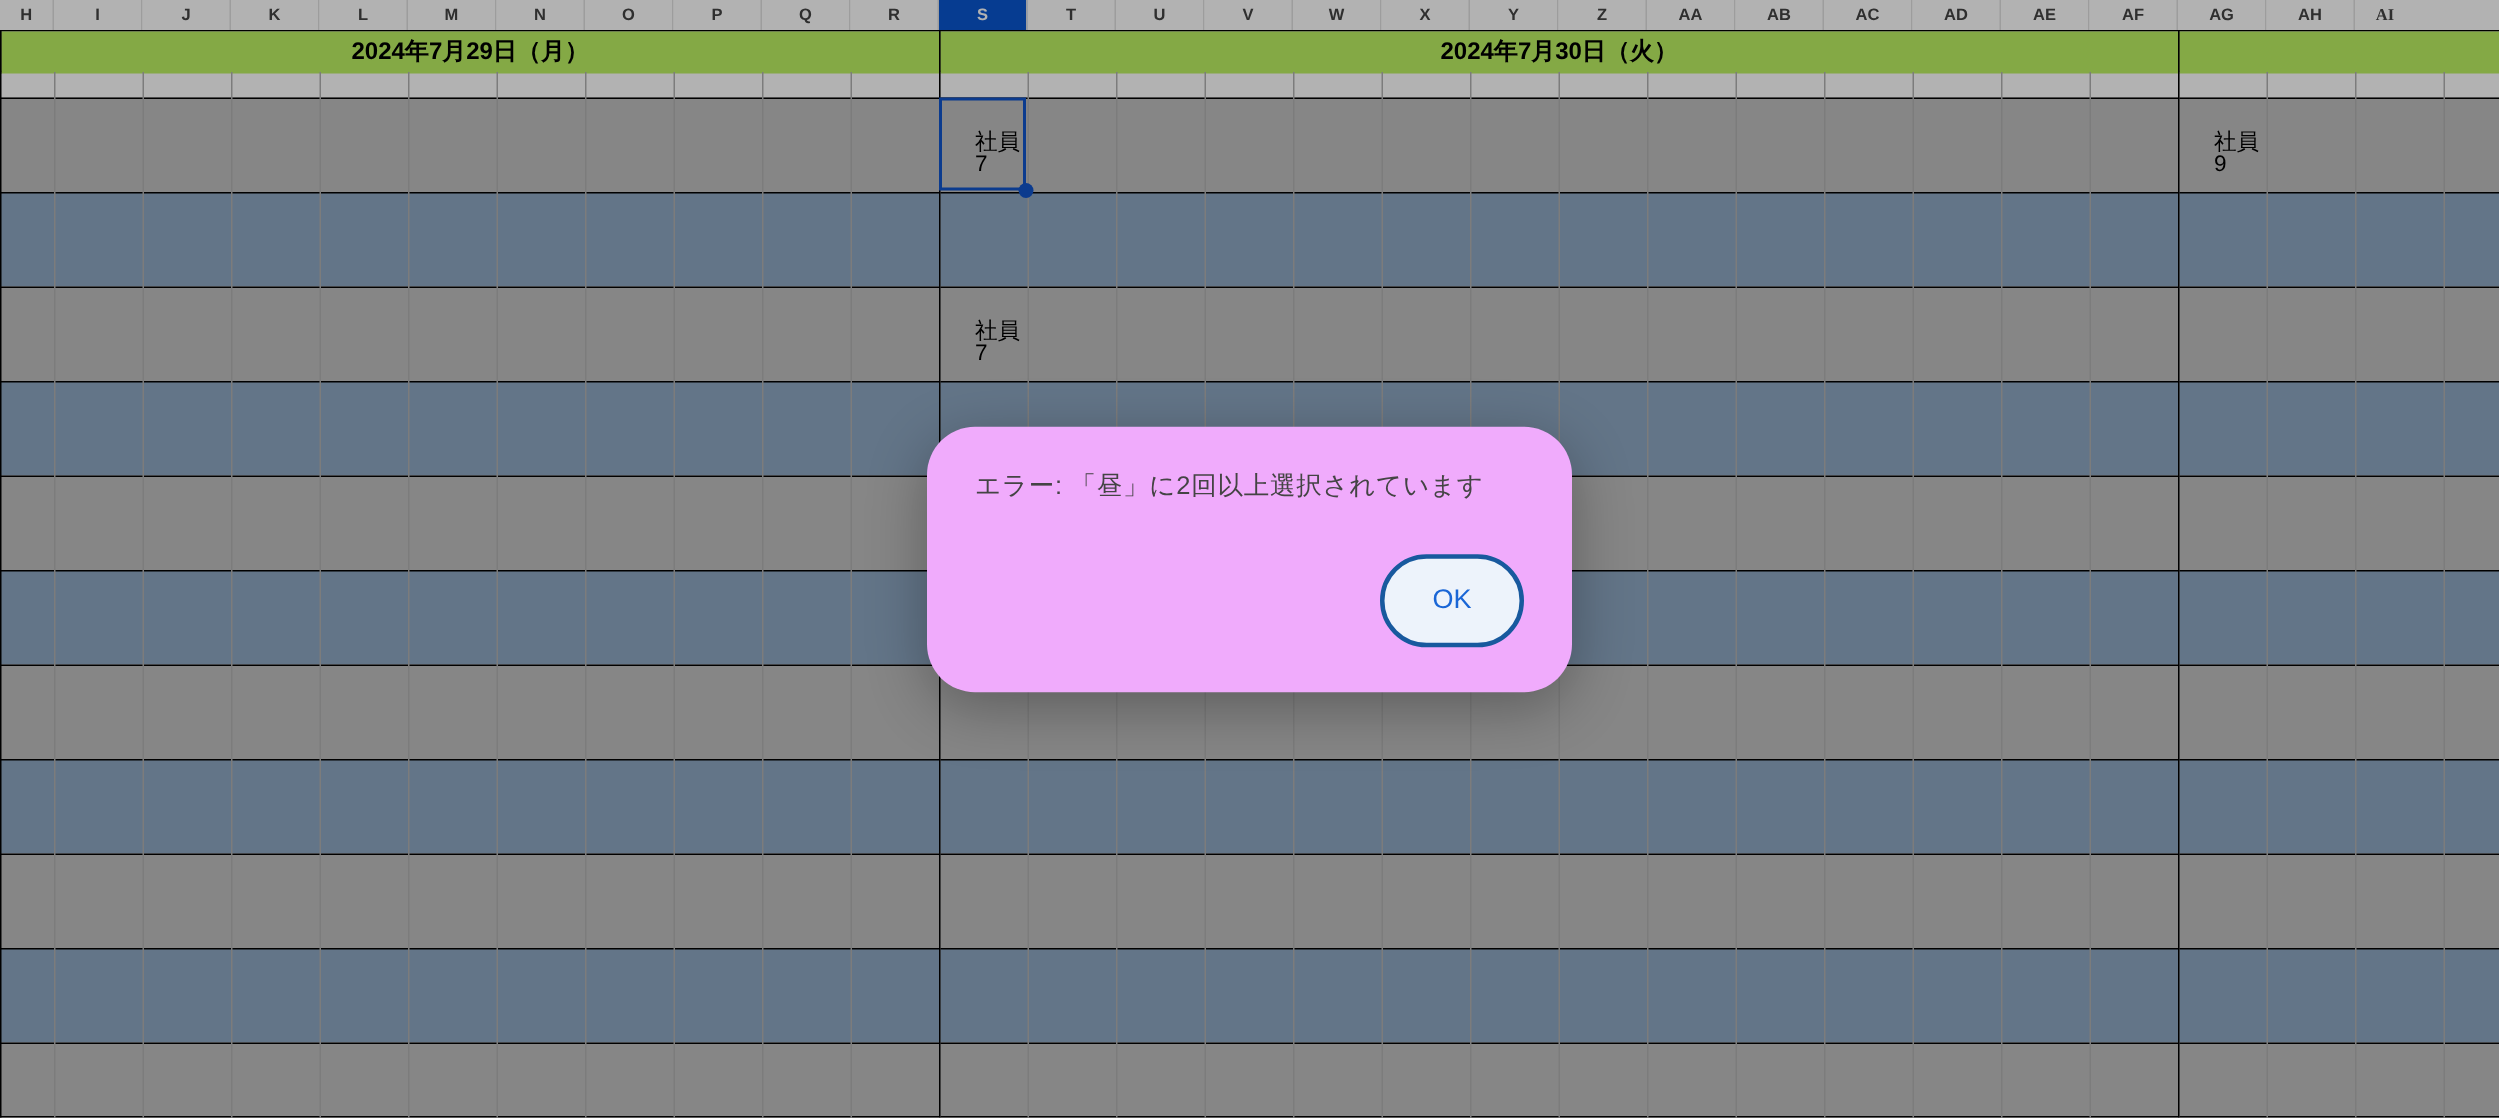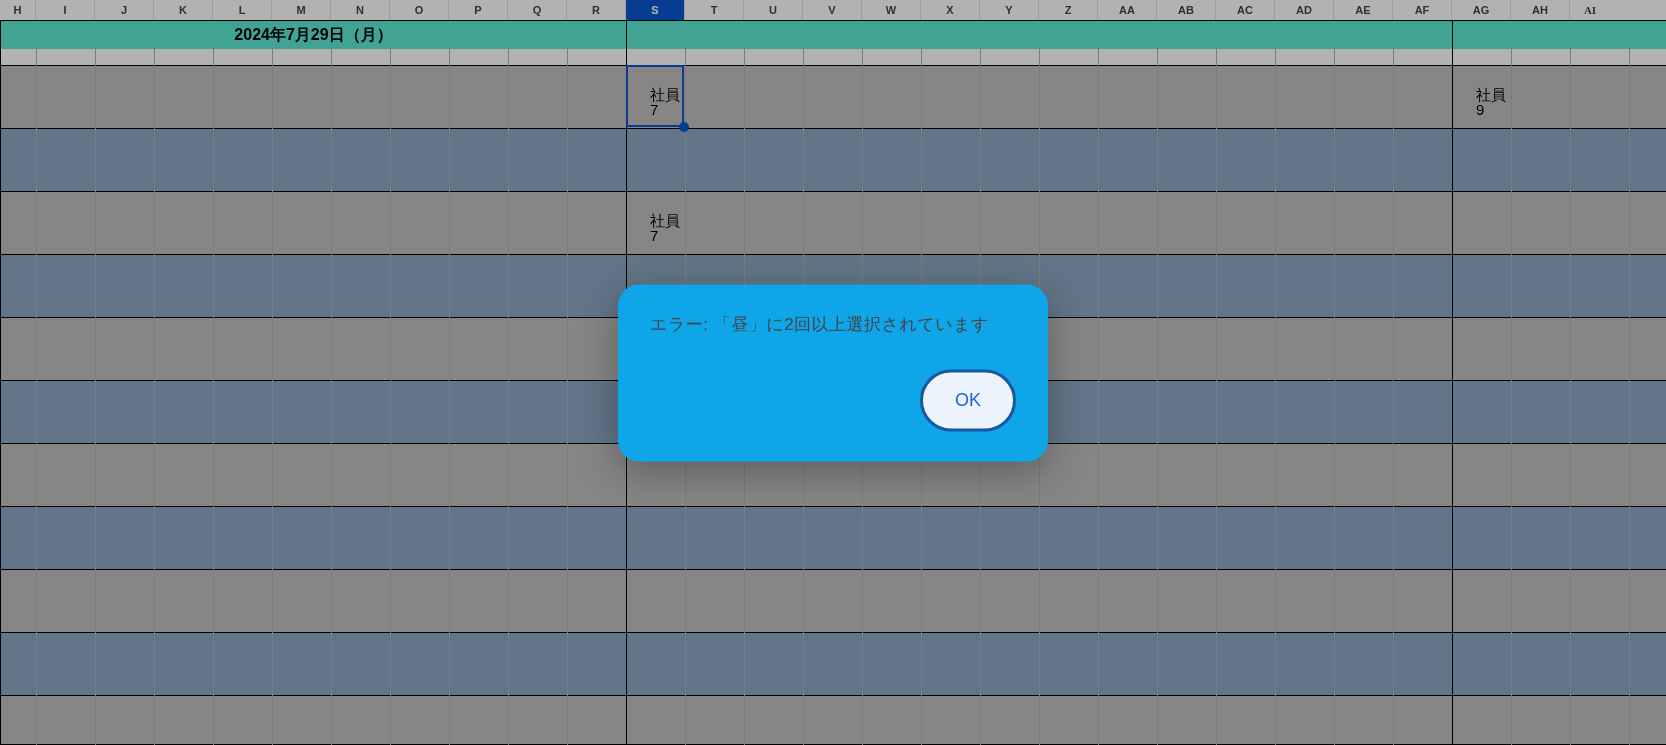--- a/index.html
+++ b/index.html
@@ -1,32 +1,32 @@
 <!DOCTYPE html>
 <html><head>
   <meta charset="utf-8">
   <style>
     * { box-sizing: border-box; margin: 0; padding: 0; }
     html, body { width: 1666px; height: 745px; overflow: hidden; font-family: Arial, "Helvetica Neue", sans-serif; background:#fff; }
 
     
     .sheet    { position:absolute; inset:0; }
     .dim      { position:absolute; inset:0; background:rgba(0,0,0,0.30); pointer-events:none; }
-    .modal    { position:absolute; left:50%; top:50%; transform:translate(-50%,-50%); width:430px; background:#0ea5e9; border-radius:21px; padding:28px 32px 30px 32px; box-shadow:0 10px 40px rgba(0,0,0,0.30); }
+    .modal    { position:absolute; left:50%; top:50%; transform:translate(-50%,-50%); width:430px; background:#f0abfc; border-radius:32px; padding:28px 32px 30px 32px; box-shadow:0 10px 40px rgba(0,0,0,0.30); }
 
     
     .colhdrs { position:absolute; left:0; top:0; height:20px; width:100%; display:flex; }
     .colhdr  { flex:0 0 59px; height:20px; line-height:20px; text-align:center; font-size:11px; color:#444; border-right:1px solid #e1e1e1; background:#fff; font-weight:bold; user-select:none; }
     .colhdr.last   { flex:0 0 40px; border-right:none;font-family:Liberation Serif, serif; }
     .colhdr.offset { flex:0 0 36px; }
     .colhdr.active { background:#0a57d0; color:#fff; }
 
     
     .daterow  { position:absolute; left:0; top:20px; height:28px; width:100%; display:flex; border-top:1px solid #000; border-bottom:1px solid #000; }
-    .datecell { height:28px; line-height:28px; text-align:center; font-weight:bold; font-size:16px; background:#5eead4; color:#000; border-right:1px solid #000; }
+    .datecell { height:28px; line-height:28px; text-align:center; font-weight:bold; font-size:16px; background:#bef264; color:#000; border-right:1px solid #000; }
 
     
     .body     { position:absolute; left:0; top:48px; width:100%; }
     .seg      { position:absolute; left:0; width:100%; }
     .seg.g    { background:#c0c0c0; }
     .seg.b    { background:#8ea8c3; }
 
     
     .vthin  { position:absolute; top:48px; bottom:0; width:0; border-left:1px solid #b2b2b2; }
     .vthick { position:absolute; top:20px; bottom:0; width:0; border-left:1px solid #000; }
@@ -76,20 +76,21 @@
       <div class="colhdr">AE</div>
       <div class="colhdr">AF</div>
       <div class="colhdr">AG</div>
       <div class="colhdr">AH</div>
       <div class="colhdr last">AI</div>
     </div>
 
   <div class="daterow" id="daterow">
       <div class="datecell" style="width: 0px;"></div>
       <div class="datecell" style="width: 626px;">2024年7月29日（月）</div>
+      <div class="datecell" style="width: 826px;">2024年7月30日（火）</div>
       <div class="datecell" style="flex: 1 1 0%; border-right: none;"></div>
     </div>
 
   <div class="body" id="body">
       <div class="seg g" style="top: 17px; height: 63px; border-top: 1px solid rgb(0, 0, 0);"></div>
       <div class="seg b" style="top: 80px; height: 63px; border-top: 1px solid rgb(0, 0, 0);"></div>
       <div class="seg g" style="top: 143px; height: 63px; border-top: 1px solid rgb(0, 0, 0);"></div>
       <div class="seg b" style="top: 206px; height: 63px; border-top: 1px solid rgb(0, 0, 0);"></div>
       <div class="seg g" style="top: 269px; height: 63px; border-top: 1px solid rgb(0, 0, 0);"></div>
       <div class="seg b" style="top: 332px; height: 63px; border-top: 1px solid rgb(0, 0, 0);"></div>

